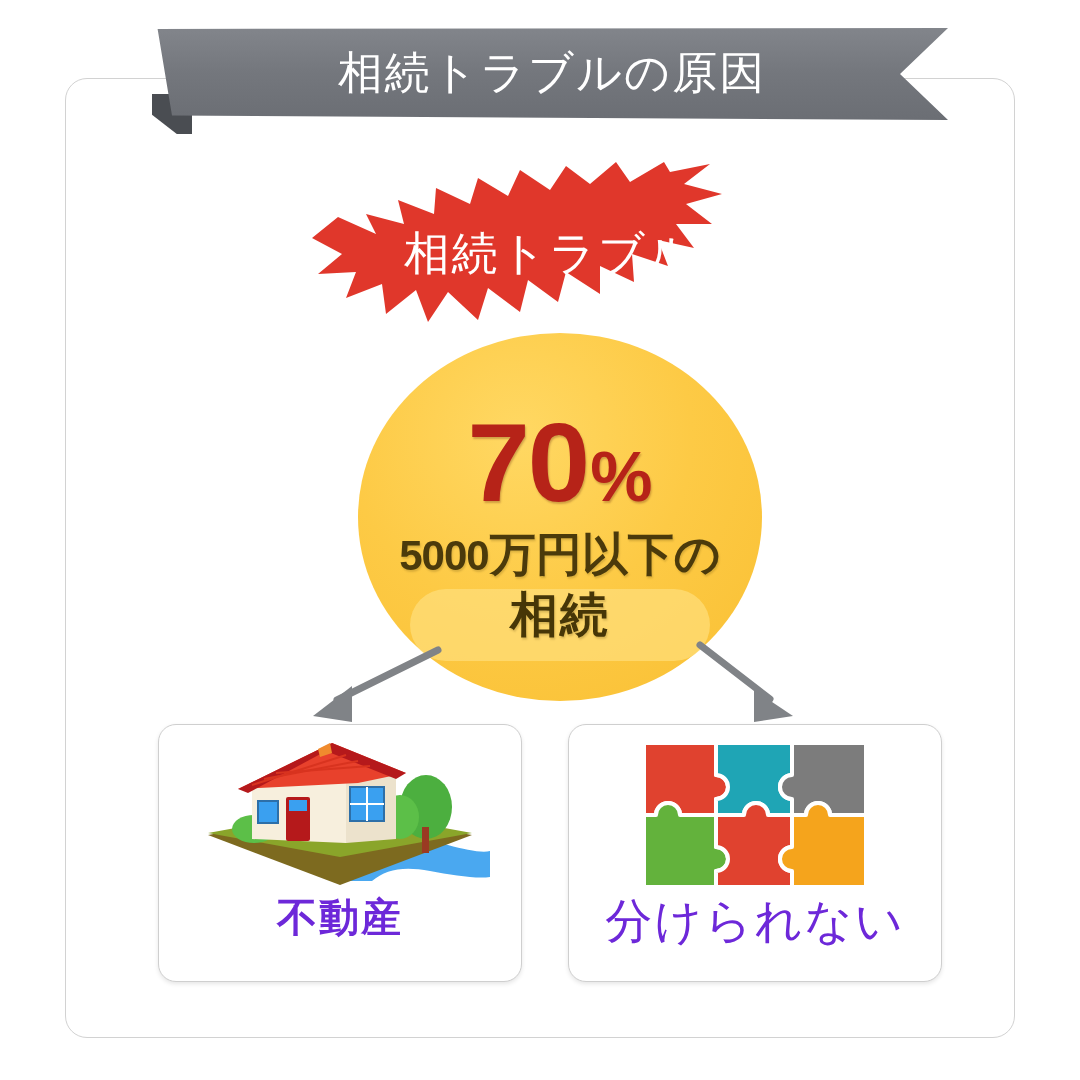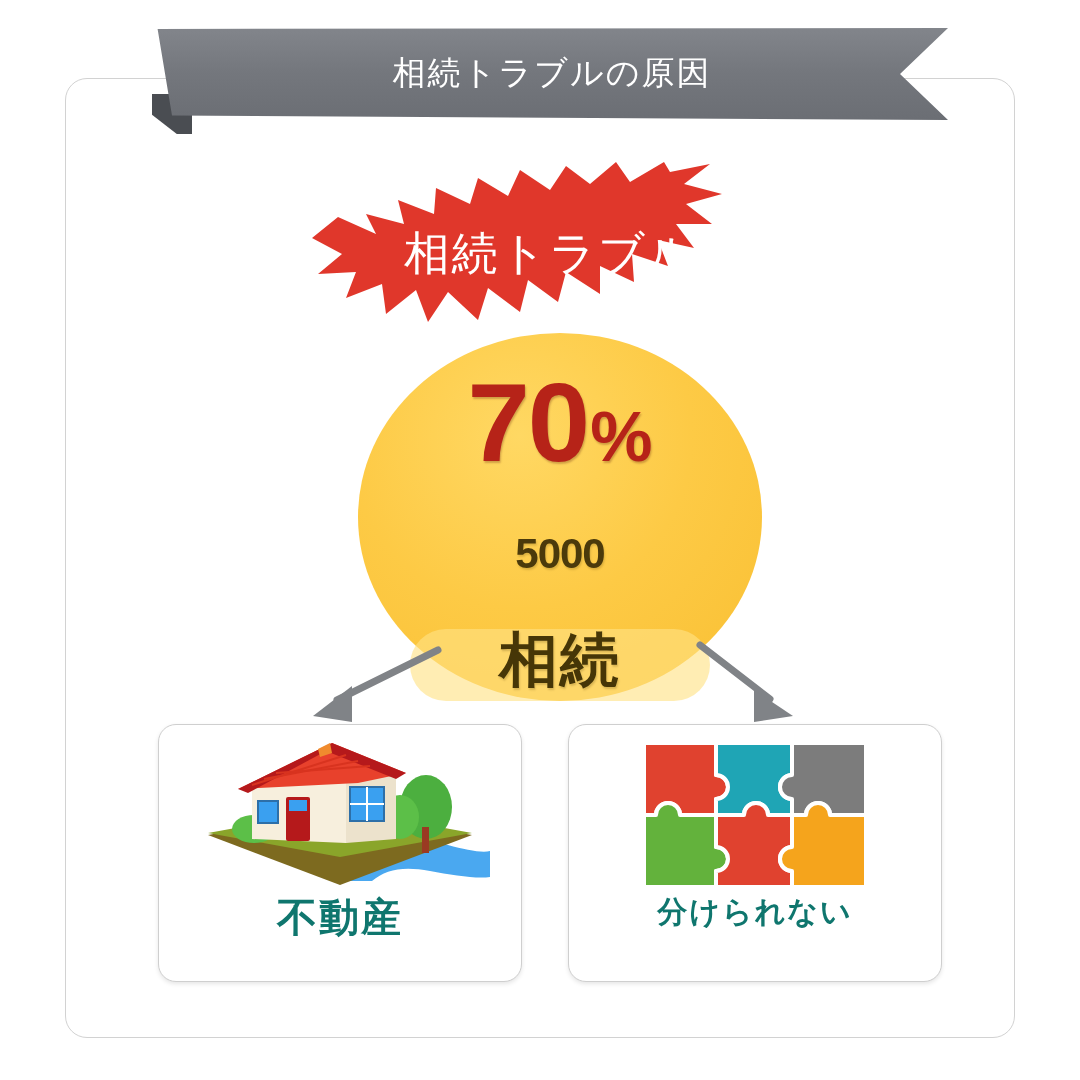--- a/index.html
+++ b/index.html
@@ -58,21 +58,21 @@
     height: 92px;
     background: linear-gradient(180deg, #82858b 0%, #74777d 48%, #6b6e74 100%);
     clip-path: polygon(1.2% 1%, 100% 0%, 94% 50%, 100% 100%, 3% 95%);
     filter: drop-shadow(1px 3px 3px rgba(0,0,0,0.22));
     display: flex;
     align-items: center;
     justify-content: center;
   }
   .ribbon-title {
     color: #ffffff;
-    font-size: 33px;
+    font-size: 45px;
     letter-spacing: 2px;
     line-height: 1;
     margin-top: -4px;
     margin-left: 8px;
     white-space: nowrap;
   }
 
   
   .burst {
     position: absolute;
@@ -103,21 +103,21 @@
     position: absolute;
     left: 358px;
     top: 333px;
     width: 404px;
     height: 368px;
     border-radius: 50%;
     background: radial-gradient(circle at 40% 28%, #ffd863 0%, #fdca45 48%, #f9bf32 100%);
     display: flex;
     flex-direction: column;
     align-items: center;
-    justify-content: space-between;
+    justify-content: center;
     padding-top: 34px;
     box-sizing: border-box;
   }
   .pct-row {
     display: flex;
     align-items: baseline;
     justify-content: center;
     line-height: 1;
     color: #b62318;
     text-shadow: 1px 2px 2px rgba(90,20,10,0.28);
@@ -162,21 +162,21 @@
     align-items: center;
     justify-content: center;
   }
   .hl-text {
     position: absolute;
     left: 0;
     right: 0;
     top: 2px;
     text-align: center;
     color: #463607;
-    font-size: 59px;
+    font-size: 48px;
     font-weight: bold;
     line-height: 1;
     letter-spacing: 2px;
     text-shadow: 1px 2px 2px rgba(80,60,10,0.22);
   }
 
   
   .arrow-layer {
     position: absolute;
     left: 0; top: 0;
@@ -204,29 +204,29 @@
   .card-art {
     margin-top: 10px;
     width: 300px;
     height: 160px;
     display: flex;
     align-items: center;
     justify-content: center;
   }
   .card-art svg { display: block; }
   .card-label {
-    color: #0f766e;
+    color: #6d28d9;
     font-size: 40px;
     font-weight: bold;
     letter-spacing: 2px;
     line-height: 1;
     margin-top: 2px;
     white-space: nowrap;
   }
-  .card-label.thin { font-weight: bold; font-size: 30px; }
+  .card-label.thin { font-weight: normal; font-size: 47px; }
 </style>
 </head>
 <body>
 
 <div id="stage">
 
   <div class="outer-frame"></div>
 
   <div class="ribbon-wrap">
     <div class="ribbon-tail"></div>
@@ -242,20 +242,21 @@
     <div class="burst-label">相続トラブル</div>
   </div>
 
   <div class="circle">
     <div class="pct-row">
       <span class="pct-num">70</span>
       <span class="pct-sign">%</span>
     </div>
     <div class="sub-row">
       <span class="sub-num">5000</span>
+      <span class="sub-unit">万円以下の</span>
     </div>
     <div class="hl-pill">
       <span class="hl-text">相続</span>
     </div>
   </div>
 
   <svg class="arrow-layer" viewBox="0 0 1080 1080">
     <g>
       <line x1="438" y1="650" x2="337" y2="700" stroke="#808387" stroke-width="7" stroke-linecap="round"></line>
       <polygon points="313,716 352,686 352,722" fill="#808387"></polygon>

